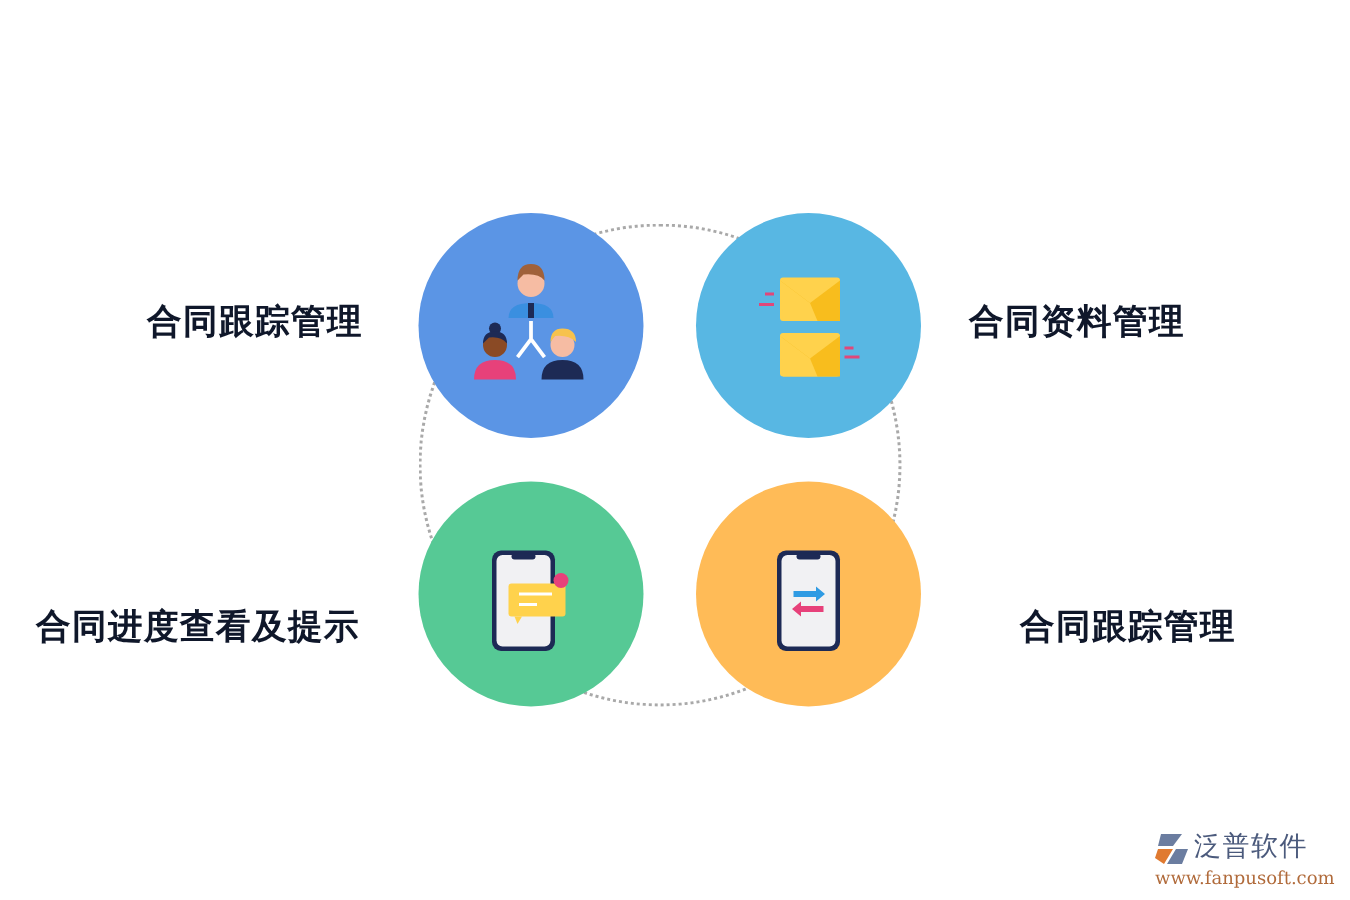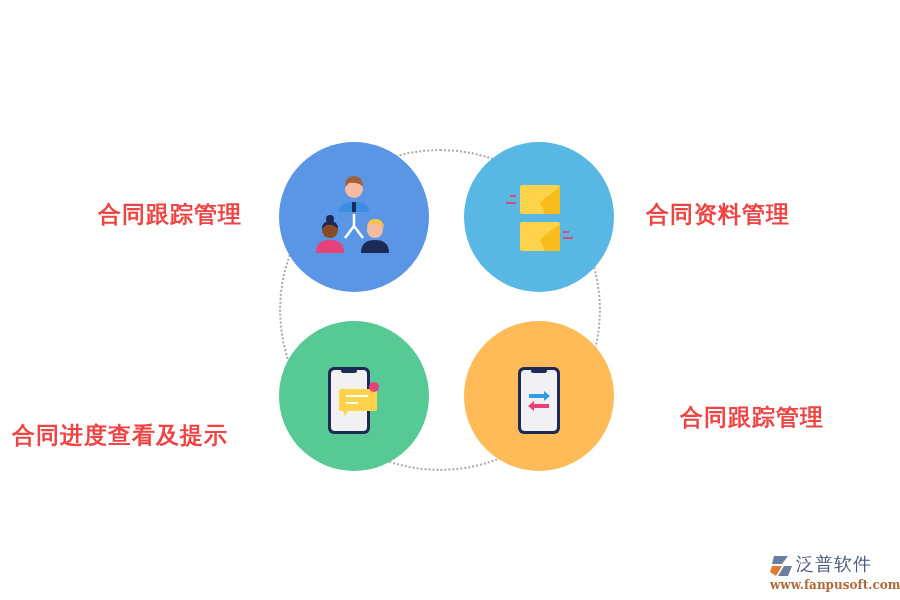--- a/index.html
+++ b/index.html
@@ -1,25 +1,25 @@
 <!DOCTYPE html>
 <html><head>
 <meta charset="utf-8">
 <style>
   html, body { margin:0; padding:0; }
   body { width:900px; height:600px; background:#ffffff; position:relative; overflow:hidden;
          font-family:"DejaVu Sans", sans-serif; }
   .ring { position:absolute; left:279px; top:149px; width:322px; height:322px; border-radius:50%;
           border:2px dotted #a9a9a9; box-sizing:border-box; }
   .circle { position:absolute; width:150px; height:150px; border-radius:50%; }
-  .label { position:absolute; font-size:23px; font-weight:bold; color:#ef4444; white-space:nowrap; letter-spacing:1px; }
+  .label { position:absolute; font-size:23px; font-weight:bold; color:#0f172a; white-space:nowrap; letter-spacing:1px; }
   .icon { position:absolute; left:0; top:0; width:150px; height:150px; }
   .logo { position:absolute; left:766px; top:552px; width:130px; height:44px; }
   .logo-cn { position:absolute; left:30px; top:0; font-size:18px; color:#4b5a7c; letter-spacing:1px; }
-  .logo-url { position:absolute; left:4px; top:26px; font-family:"DejaVu Serif", serif; font-size:12px; color:#b06a3a;font-weight:bold; }
+  .logo-url { position:absolute; left:4px; top:26px; font-family:"DejaVu Serif", serif; font-size:12px; color:#b06a3a; }
   .logo-mark { position:absolute; left:2px; top:2px; width:26px; height:24px; }
 </style>
 </head>
 <body>
 
 <div class="ring"></div>
 
 <div class="circle" style="left:279px;top:142px;background:#5b95e5;">
   <svg class="icon" viewBox="0 0 150 150">
 
@@ -63,21 +63,21 @@
     <rect x="49" y="46" width="42" height="67" rx="6" fill="#1d2a55"></rect>
     <rect x="52" y="49" width="36" height="61" rx="4" fill="#f1f1f3"></rect>
     <rect x="62" y="48" width="16" height="4" rx="2" fill="#1d2a55"></rect>
     <rect x="60" y="68" width="38" height="22" rx="2" fill="#ffd24c"></rect>
     <path d="M64 90 L66 95 L69 90 Z" fill="#ffd24c"></path>
     <rect x="67" y="74" width="22" height="2" fill="#fff"></rect>
     <rect x="67" y="81" width="12" height="2" fill="#fff"></rect>
     <circle cx="95" cy="66" r="5" fill="#e7417a"></circle>
   </svg>
 </div>
-<div class="label" style="left:12px;top:402px;margin-top:18px;">合同进度查看及提示</div>
+<div class="label" style="left:24px;top:402px;">合同进度查看及提示</div>
 
 <div class="circle" style="left:464px;top:321px;background:#ffbb57;">
   <svg class="icon" viewBox="0 0 150 150">
     <rect x="54" y="46" width="42" height="67" rx="6" fill="#1d2a55"></rect>
     <rect x="57" y="49" width="36" height="61" rx="4" fill="#f1f1f3"></rect>
     <rect x="67" y="48" width="16" height="4" rx="2" fill="#1d2a55"></rect>
     <path d="M65 73 L80 73 L80 70 L86 75 L80 80 L80 77 L65 77 Z" fill="#2f9be3"></path>
     <path d="M85 83 L70 83 L70 80 L64 85 L70 90 L70 87 L85 87 Z" fill="#e7417a"></path>
   </svg>
 </div>

